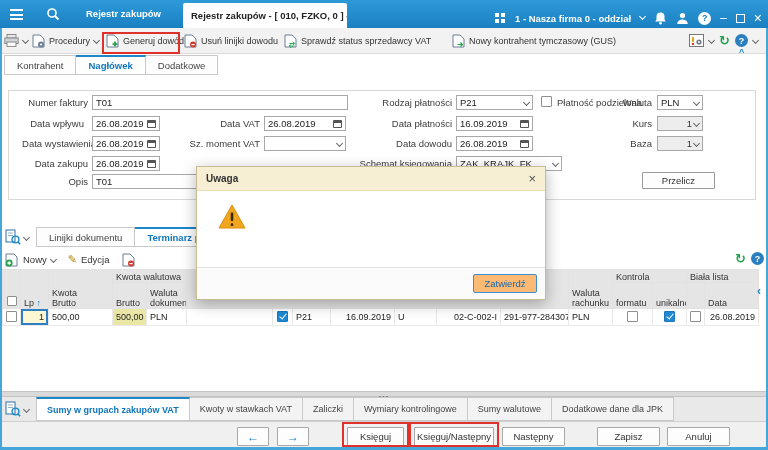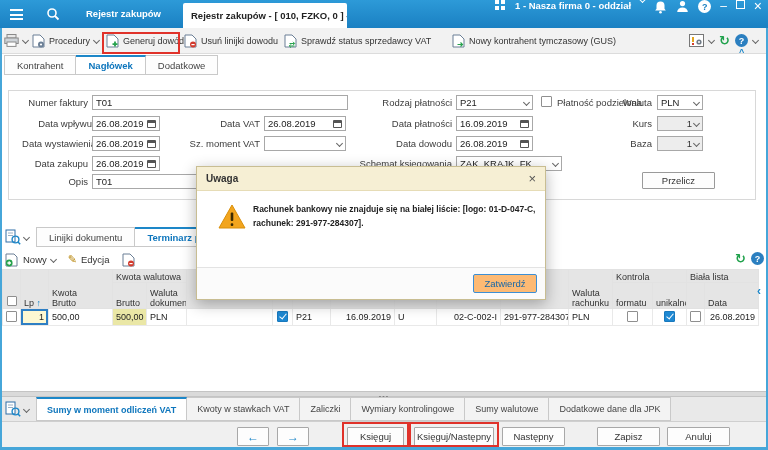--- a/index.html
+++ b/index.html
@@ -122,21 +122,21 @@
         <span></span>
       </div>
     <div class="ab" style="left:46px;top:7px;">
       <svg width="14" height="14" viewBox="0 0 14 14">
           <circle cx="6" cy="6" r="4" fill="none" stroke="#fff" stroke-width="1.6"></circle>
           <line x1="9" y1="9" x2="12.5" y2="12.5" stroke="#fff" stroke-width="1.8"></line>
         </svg>
     </div>
     <div class="back-tab">Rejestr zakupów</div>
     <div class="active-tab">Rejestr zakupów - [ 010, FZKO, 0 ] -</div>
-    <div class="ab" style="right:6px;top:0;height:36px;display:flex;align-items:flex-start;gap:9px;">
+    <div class="ab" style="right:6px;top:0;height:36px;display:flex;align-items:center;gap:9px;">
       <span class="grid-ico">
           <i></i>
           <i></i>
           <i></i>
           <i></i>
         </span>
       <span class="tb-company">1 - Nasza firma 0 - oddział</span>
       <span class="chvw" style="margin-top:-3px;"></span>
       <span>
         <svg width="13" height="14" viewBox="0 0 13 14">
@@ -231,21 +231,21 @@
   </div>
 
   
   <div class="form-panel"></div>
 
   <span class="lbl" style="left:8px;top:97px;width:80px;">Numer faktury</span>
   <div class="inp" style="left:92px;top:95px;width:256px;">
       <span class="grow">T01</span>
     </div>
 
-  <span class="lbl" style="left:12px;top:118px;width:80px;">Data wpływu</span>
+  <span class="lbl" style="left:4px;top:118px;width:80px;">Data wpływu</span>
   <div class="inp" style="left:92px;top:116px;width:68px;">
       <span class="grow">26.08.2019</span>
       <span class="cal"></span>
     </div>
 
   <span class="lbl" style="left:16px;top:138px;width:80px;">Data wystawienia</span>
   <div class="inp" style="left:92px;top:136px;width:68px;">
       <span class="grow">26.08.2019</span>
       <span class="cal"></span>
     </div>
@@ -452,21 +452,20 @@
       <span class="dlg-x">×</span>
     </div>
     <div class="dlg-body">
       <span class="ab" style="left:20px;top:12px;">
         <svg width="30" height="28" viewBox="0 0 30 28">
             <path d="M15 2 L28 25 L2 25 Z" fill="#f2a51e" stroke="#d98f0a" stroke-width="1" stroke-linejoin="round"></path>
             <rect x="13.7" y="9.5" width="2.6" height="8.5" rx="1" fill="#3d2b00"></rect>
             <rect x="13.7" y="20.3" width="2.6" height="2.6" rx="1" fill="#3d2b00"></rect>
           </svg>
       </span>
-      <div class="dlg-msg">Rachunek bankowy nie znajduje się na białej liście: [logo: 01-D-047-C, rachunek: 291-977-284307].</div>
     </div>
     <div class="dlg-foot">
       <div class="dlg-btn">Zatwierdź</div>
     </div>
   </div>
 
   
   <div class="splitter"><span>•••</span></div>
 
   <div class="bottom-strip">
@@ -474,21 +473,21 @@
       <svg width="16" height="16" viewBox="0 0 16 16">
           <rect x="1" y="1" width="9" height="12" fill="#fff" stroke="#2f6fa8"></rect>
           <line x1="3" y1="4" x2="8" y2="4" stroke="#9ab0c4"></line>
           <line x1="3" y1="6.5" x2="8" y2="6.5" stroke="#9ab0c4"></line>
           <circle cx="10.5" cy="10.5" r="3.4" fill="none" stroke="#1d87c8" stroke-width="1.4"></circle>
           <line x1="13" y1="13" x2="15.2" y2="15.2" stroke="#1d87c8" stroke-width="1.5"></line>
         </svg>
     </span>
     <span class="chvg ab" style="left:24px;top:10px;"></span>
     <div class="ab tabrow" style="left:36px;top:0;">
-      <span class="tab first active" style="font-size:9px;padding:0 10px;">Sumy w moment odliczeń VAT</span>
+      <span class="tab first active" style="font-size:9px;padding:0 10px;">Sumy w grupach zakupów VAT</span>
       <span class="tab" style="font-size:9px;padding:0 10px;">Kwoty w stawkach VAT</span>
       <span class="tab" style="font-size:9px;padding:0 10px;">Zaliczki</span>
       <span class="tab" style="font-size:9px;padding:0 10px;">Wymiary kontrolingowe</span>
       <span class="tab" style="font-size:9px;padding:0 10px;">Sumy walutowe</span>
       <span class="tab" style="font-size:9px;padding:0 10px;">Dodatkowe dane dla JPK</span>
     </div>
   </div>
 
   <div class="footer">
     <div class="fbtn" style="left:237px;width:32px;">

